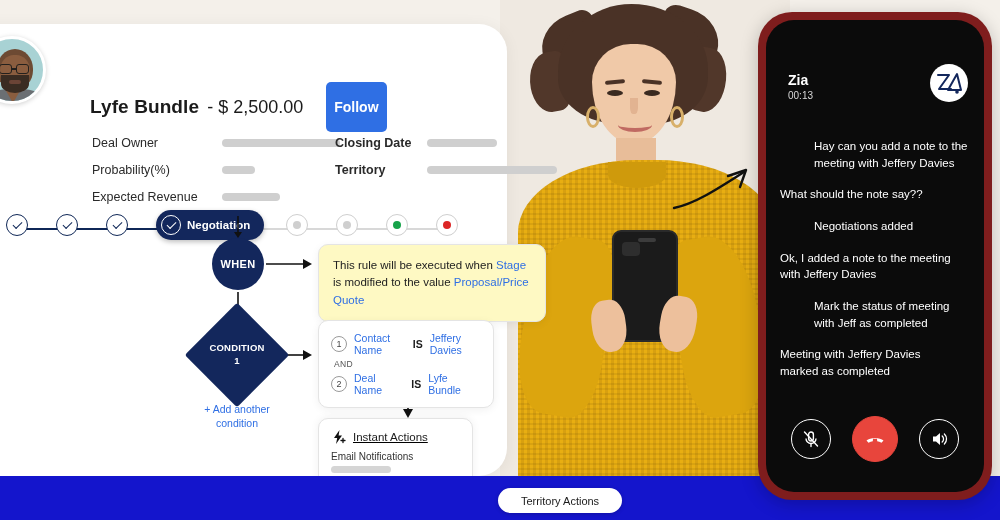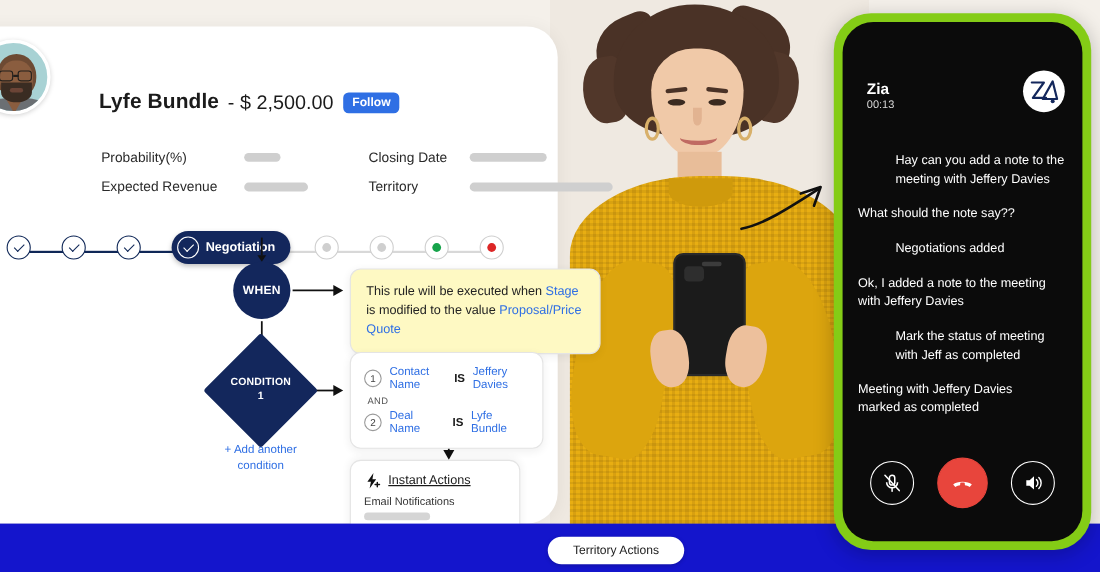--- a/index.html
+++ b/index.html
@@ -91,29 +91,29 @@
   .av-glass-b { position:absolute; left:31px; top:29px; width:5px; height:1.6px; background:#23201d; }
   .av-beard { position:absolute; left:20px; top:36px; width:28px; height:18px; background:#3a2c22; border-radius:0 0 50% 50%; }
   .av-mouth { position:absolute; left:28px; top:41px; width:12px; height:4px; background:#6b4436; border-radius:3px; }
   .av-body { position:absolute; left:6px; top:50px; width:56px; height:24px; background:#6b6f73; border-radius:40% 40% 0 0; }
   .av-collar { position:absolute; left:24px; top:50px; width:16px; height:14px; background:#8a5d3f; clip-path: polygon(0 0,100% 0,50% 100%); }
 
   .deal-title-row { position: absolute; left: 120px; top: 58px; display: flex; align-items: center; gap: 0px; }
   .deal-name { font-size: 19px; font-weight: 700; color: #1b1b1b; letter-spacing: .1px; }
   .deal-amount { font-size: 18px; font-weight: 400; color: #1b1b1b; margin-left: 8px; }
   .follow-btn {
-    margin-left: 9px; background: #2f6fe4; color: #fff; font-size: 11px; font-weight: 600;
-    border: none; border-radius: 5px; padding: 4px 8px; cursor: pointer; line-height: 1;
+    margin-left: 23px; background: #2f6fe4; color: #fff; font-size: 14px; font-weight: 600;
+    border: none; border-radius: 5px; padding: 18px 8px; cursor: pointer; line-height: 1;
   }
 
   .fields { position: absolute; left: 122px; top: 108px; width: 420px; }
   .frow { display: flex; align-items: center; height: 21px; margin-bottom: 6px; }
   .flabel { font-size: 12.5px; color: #2a2a2a; width: 130px; }
   .fbar { height: 8px; background: #cfcfcf; border-radius: 5px; }
-  .fcol2 { position: absolute; left: 365px; top: 108px; width: 240px; }
+  .fcol2 { position: absolute; left: 365px; top: 108px; width: 240px; font-weight: bold; }
   .fcol2 .flabel { width: 92px; }
 
   
   .pipeline { position: absolute; left: 36px; top: 190px; width: 470px; height: 30px; }
   .pl-line { position:absolute; top:14px; height:2px; }
   .pl-node { position: absolute; top: 0; width: 22px; height: 22px; border-radius: 50%;
     background:#fff; border: 1.6px solid #0f2757; display:flex; align-items:center; justify-content:center; }
   .pl-node.muted { border-color: #cfcfcf; }
   .tick { width: 9px; height: 5px; border-left: 1.6px solid #0f2757; border-bottom: 1.6px solid #0f2757;
     transform: rotate(-45deg) translate(1px,-1px); }
@@ -189,21 +189,21 @@
     border-radius: 14px; display: flex; align-items: center; justify-content: center;
     font-size: 11px; color: #1b1b1b; box-shadow: 0 1px 4px rgba(0,0,0,.2); cursor: pointer;
   }
 
   
   .blue-bar { position: absolute; left: 0; top: 476px; width: 1000px; height: 44px; background: #1415cc; }
 
   
   .phone-frame {
     position: absolute; left: 758px; top: 12px; width: 234px; height: 488px;
-    background: #84cc16; border-radius: 34px; box-shadow: 0 4px 18px rgba(0,0,0,.22);
+    background: #7f1d1d; border-radius: 34px; box-shadow: 0 4px 18px rgba(0,0,0,.22);
   }
   .phone-screen {
     position: absolute; left: 8px; top: 8px; width: 218px; height: 472px;
     background: #0b0b0b; border-radius: 28px; overflow: hidden; color: #fff;
   }
   .zia-name { position: absolute; left: 22px; top: 52px; font-size: 14px; font-weight: 600; }
   .zia-time { position: absolute; left: 22px; top: 70px; font-size: 10px; color: #d8d8d8; }
   .zia-logo {
     position: absolute; right: 16px; top: 44px; width: 38px; height: 38px; border-radius: 50%;
     background: #fff; display: flex; align-items: center; justify-content: center;
@@ -271,20 +271,24 @@
     </div>
 
     <div class="deal-title-row">
       <span class="deal-name">Lyfe Bundle</span>
       <span class="deal-amount"><span>-</span> <span>$ 2,500.00</span></span>
       <button class="follow-btn">Follow</button>
     </div>
 
     <div class="fields">
     <div class="frow">
+      <div class="flabel">Deal Owner</div>
+      <div class="fbar" style="width:118px"></div>
+    </div>
+    <div class="frow">
       <div class="flabel">Probability(%)</div>
       <div class="fbar" style="width:33px"></div>
     </div>
     <div class="frow">
       <div class="flabel">Expected Revenue</div>
       <div class="fbar" style="width:58px"></div>
     </div>
       </div>
     <div class="fcol2">
     <div class="frow">

